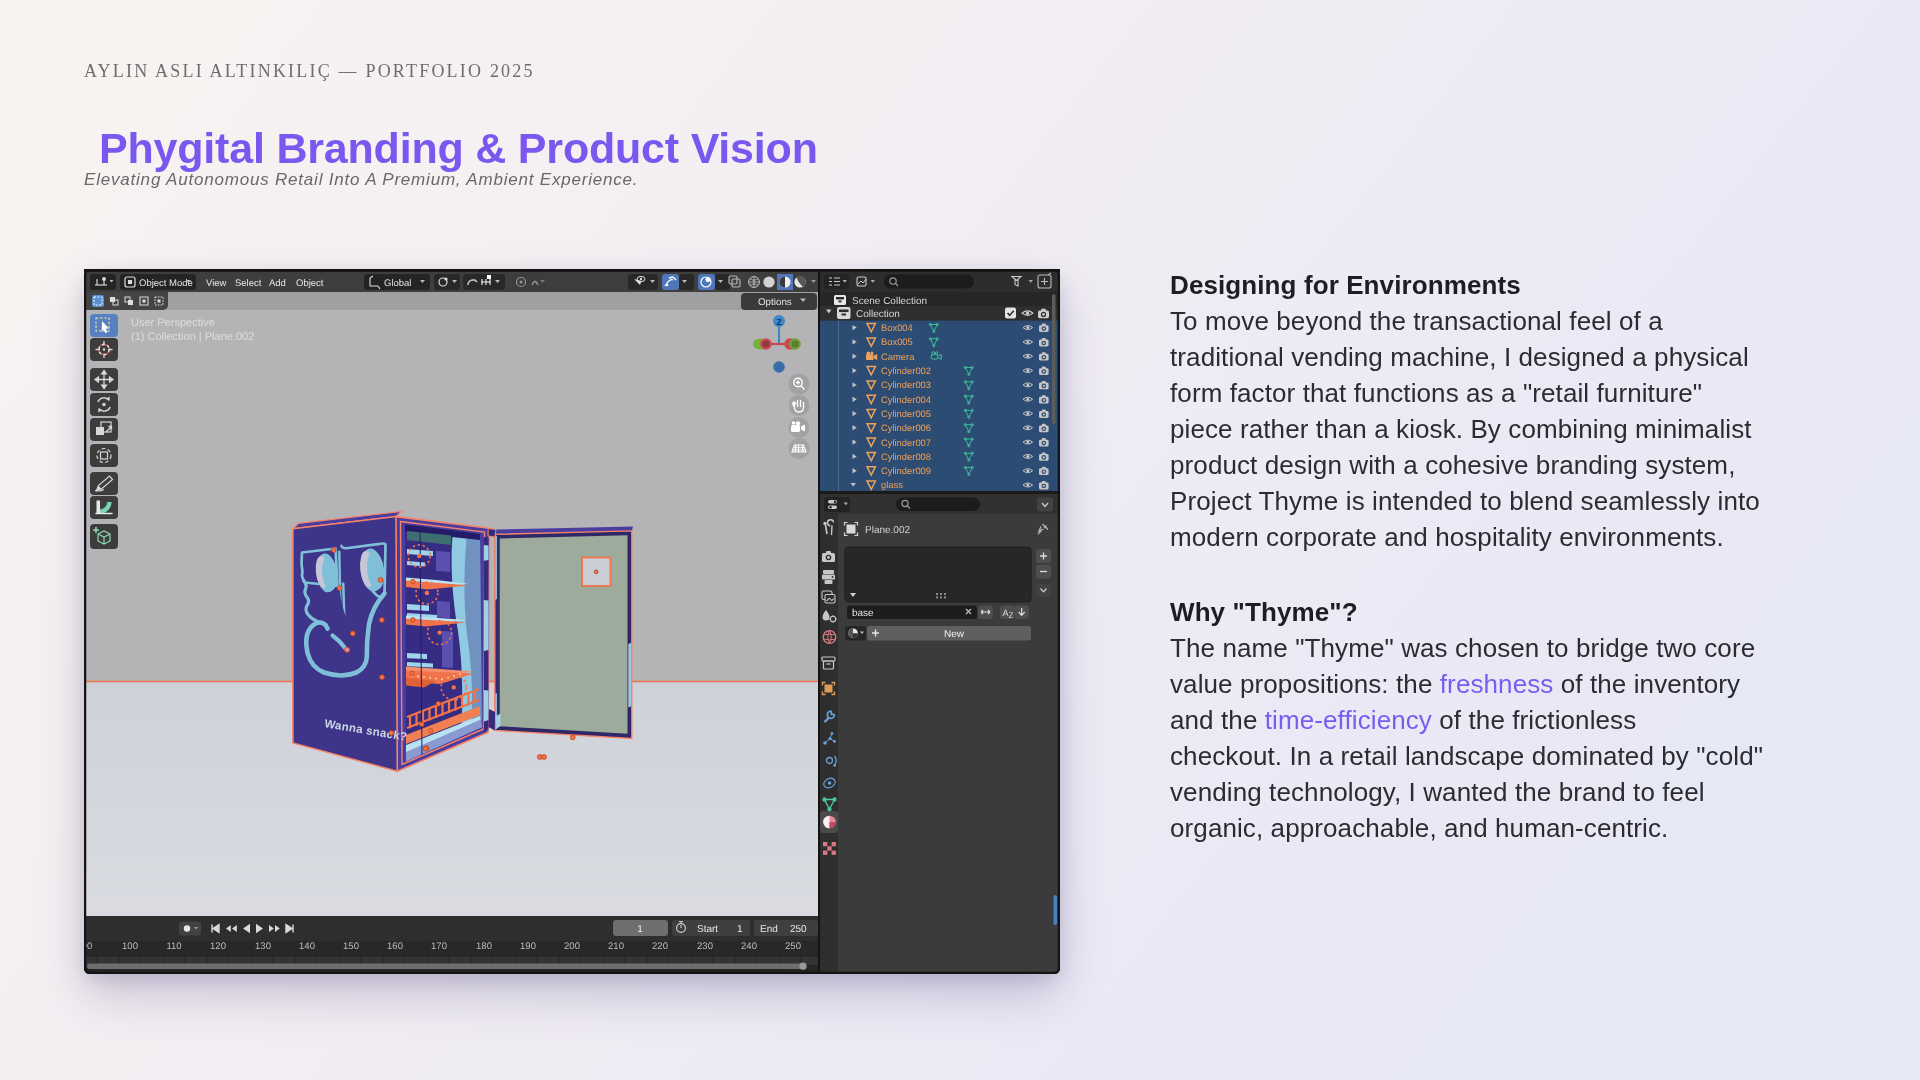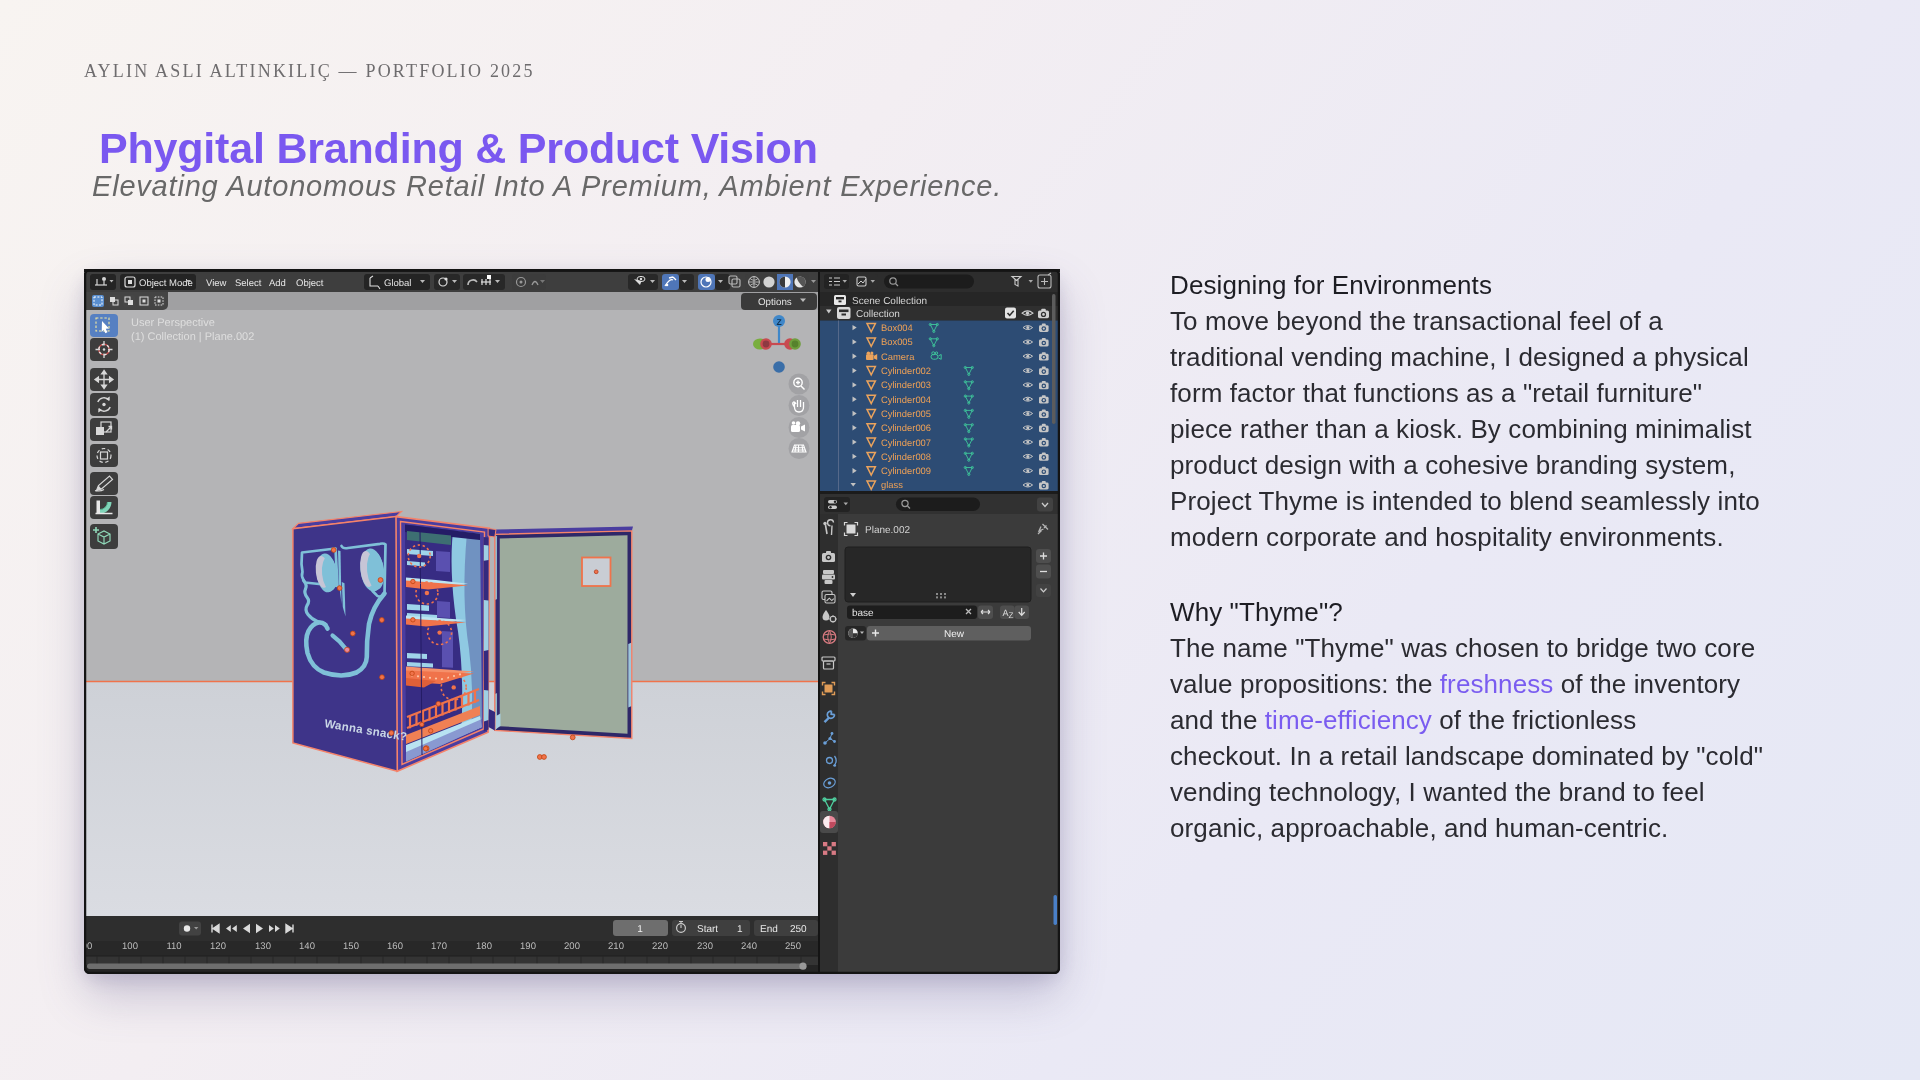--- a/index.html
+++ b/index.html
@@ -5,25 +5,25 @@
   * { margin:0; padding:0; box-sizing:border-box; -webkit-font-smoothing:antialiased; }
   svg text { text-rendering:geometricPrecision; }
   html,body { width:1920px; height:1080px; overflow:hidden; }
   body {
     font-family:"Liberation Sans", sans-serif;
     background:linear-gradient(128deg,#f8f4f1 0%, #f3eef2 35%, #eae9f5 68%, #e5e8f5 100%);
     position:relative;
   }
   .eyebrow { position:absolute; left:84px; top:61px; font-size:18px; letter-spacing:2.2px; color:#6e6c6e; font-weight:500;font-family:Liberation Serif, serif; }
   .title { position:absolute; left:83px; top:124px; font-size:43px; color:#7a58f0; font-weight:bold; letter-spacing:-0.2px;margin-left:16px; }
-  .subtitle { position:absolute; left:92px; top:170px; font-size:29px; color:#686868; font-style:italic; font-weight:500; letter-spacing:0.8px; }
+  .subtitle { position:absolute; left:84px; top:170px; font-size:17px; color:#686868; font-style:italic; font-weight:500; letter-spacing:0.8px; }
   .shot { position:absolute; left:84px; top:269px; width:976px; height:705px; border-radius:15px;
           box-shadow:0 22px 45px rgba(95,85,135,0.28), 0 6px 16px rgba(95,85,135,0.18); }
   .col { position:absolute; left:1170px; top:267px; width:680px; color:#2b2b31; font-size:26px; line-height:36px; letter-spacing:0.1px; }
-  .col b { color:#1d1d23; font-weight:normal; }
+  .col b { color:#1d1d23; font-weight:bold; }
   .col .lk { color:#7a5cf0;text-align:center; }
   .gap { height:36.2px; }
 </style>
 </head>
 <body>
 <div class="eyebrow">AYLIN ASLI ALTINKILIÇ — PORTFOLIO 2025</div>
 <div class="title">Phygital Branding &amp; Product Vision</div>
 <div class="subtitle">Elevating Autonomous Retail Into A Premium, Ambient Experience.</div>
 
 <div class="col">

